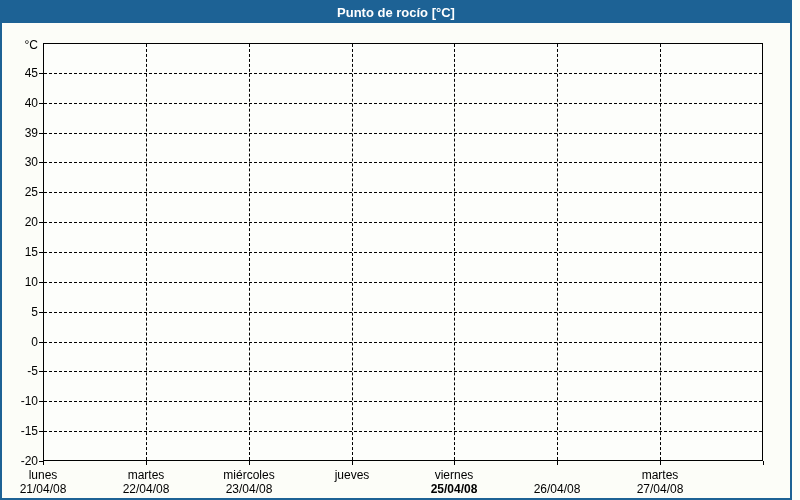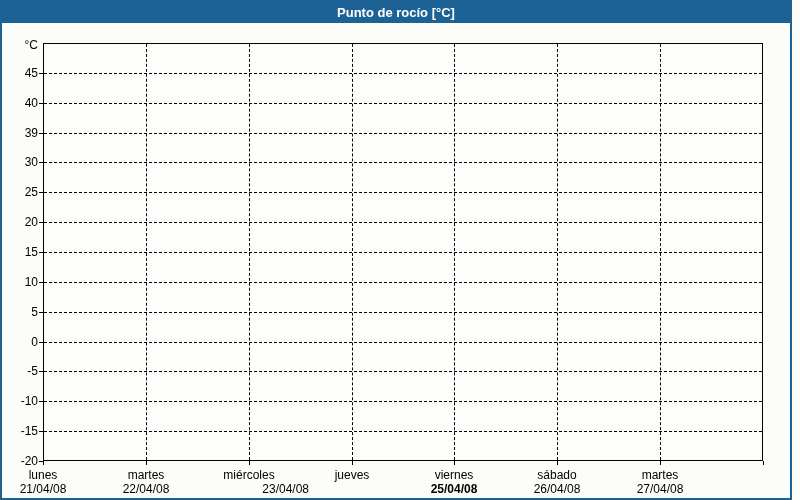--- a/index.html
+++ b/index.html
@@ -142,22 +142,21 @@
       <div class="xtick" style="left: 350px; top: 459px;"></div>
       <div class="xtick" style="left: 452px; top: 459px;"></div>
       <div class="xtick" style="left: 555px; top: 459px;"></div>
       <div class="xtick" style="left: 658px; top: 459px;"></div>
       <div class="xtick" style="left: 761px; top: 459px;"></div>
       <div class="xlabel" style="left: -19px; top: 466px;">lunes</div>
       <div class="xlabel" style="left: -19px; top: 480px;">21/04/08</div>
       <div class="xlabel" style="left: 84px; top: 466px; text-align: center;">martes</div>
       <div class="xlabel" style="left: 84px; top: 480px;">22/04/08</div>
       <div class="xlabel" style="left: 187px; top: 466px;">miércoles</div>
-      <div class="xlabel" style="left: 187px; top: 480px; text-align: right;">23/04/08</div>
+      <div class="xlabel" style="left: 187px; top: 480px;">23/04/08</div>
       <div class="xlabel" style="left: 290px; top: 466px;">jueves</div>
       <div class="xlabel" style="left: 392px; top: 466px;">viernes</div>
       <div class="xlabel" style="left: 392px; top: 480px; font-weight: bold;">25/04/08</div>
-      <div class="xlabel" style="left: 495px; top: 466px;">sábado</div>
       <div class="xlabel" style="left: 495px; top: 480px;">26/04/08</div>
       <div class="xlabel" style="left: 598px; top: 466px;">martes</div>
       <div class="xlabel" style="left: 598px; top: 480px;">27/04/08</div>
     </div>
 </div>
 
 </body></html>

